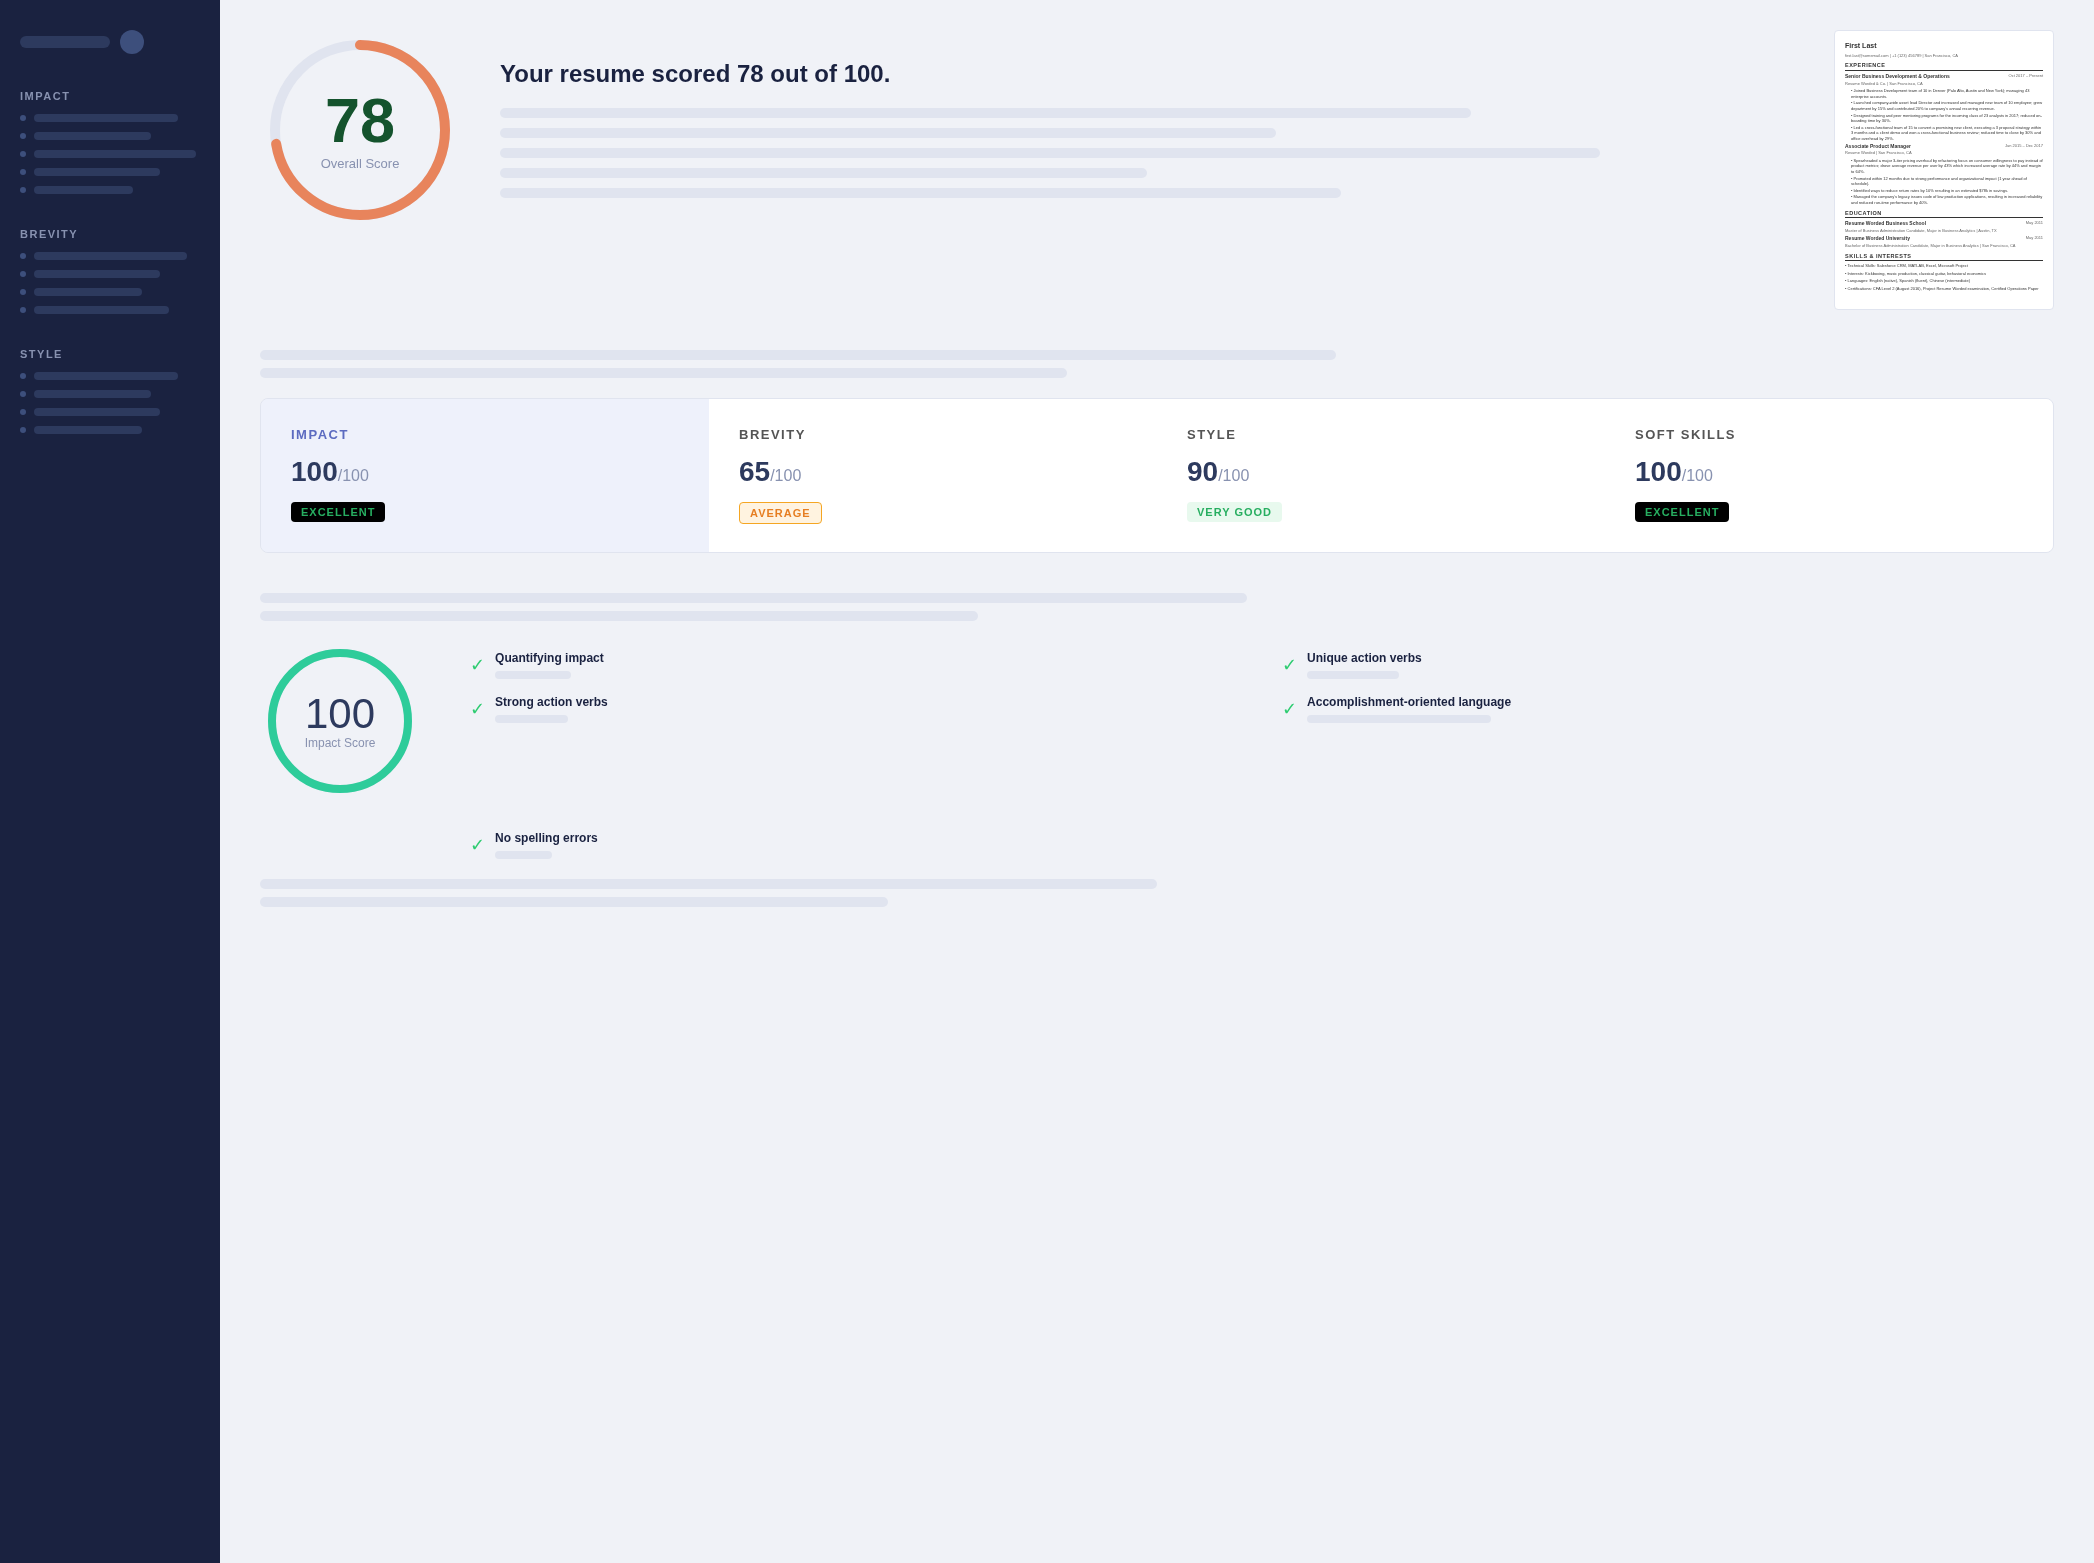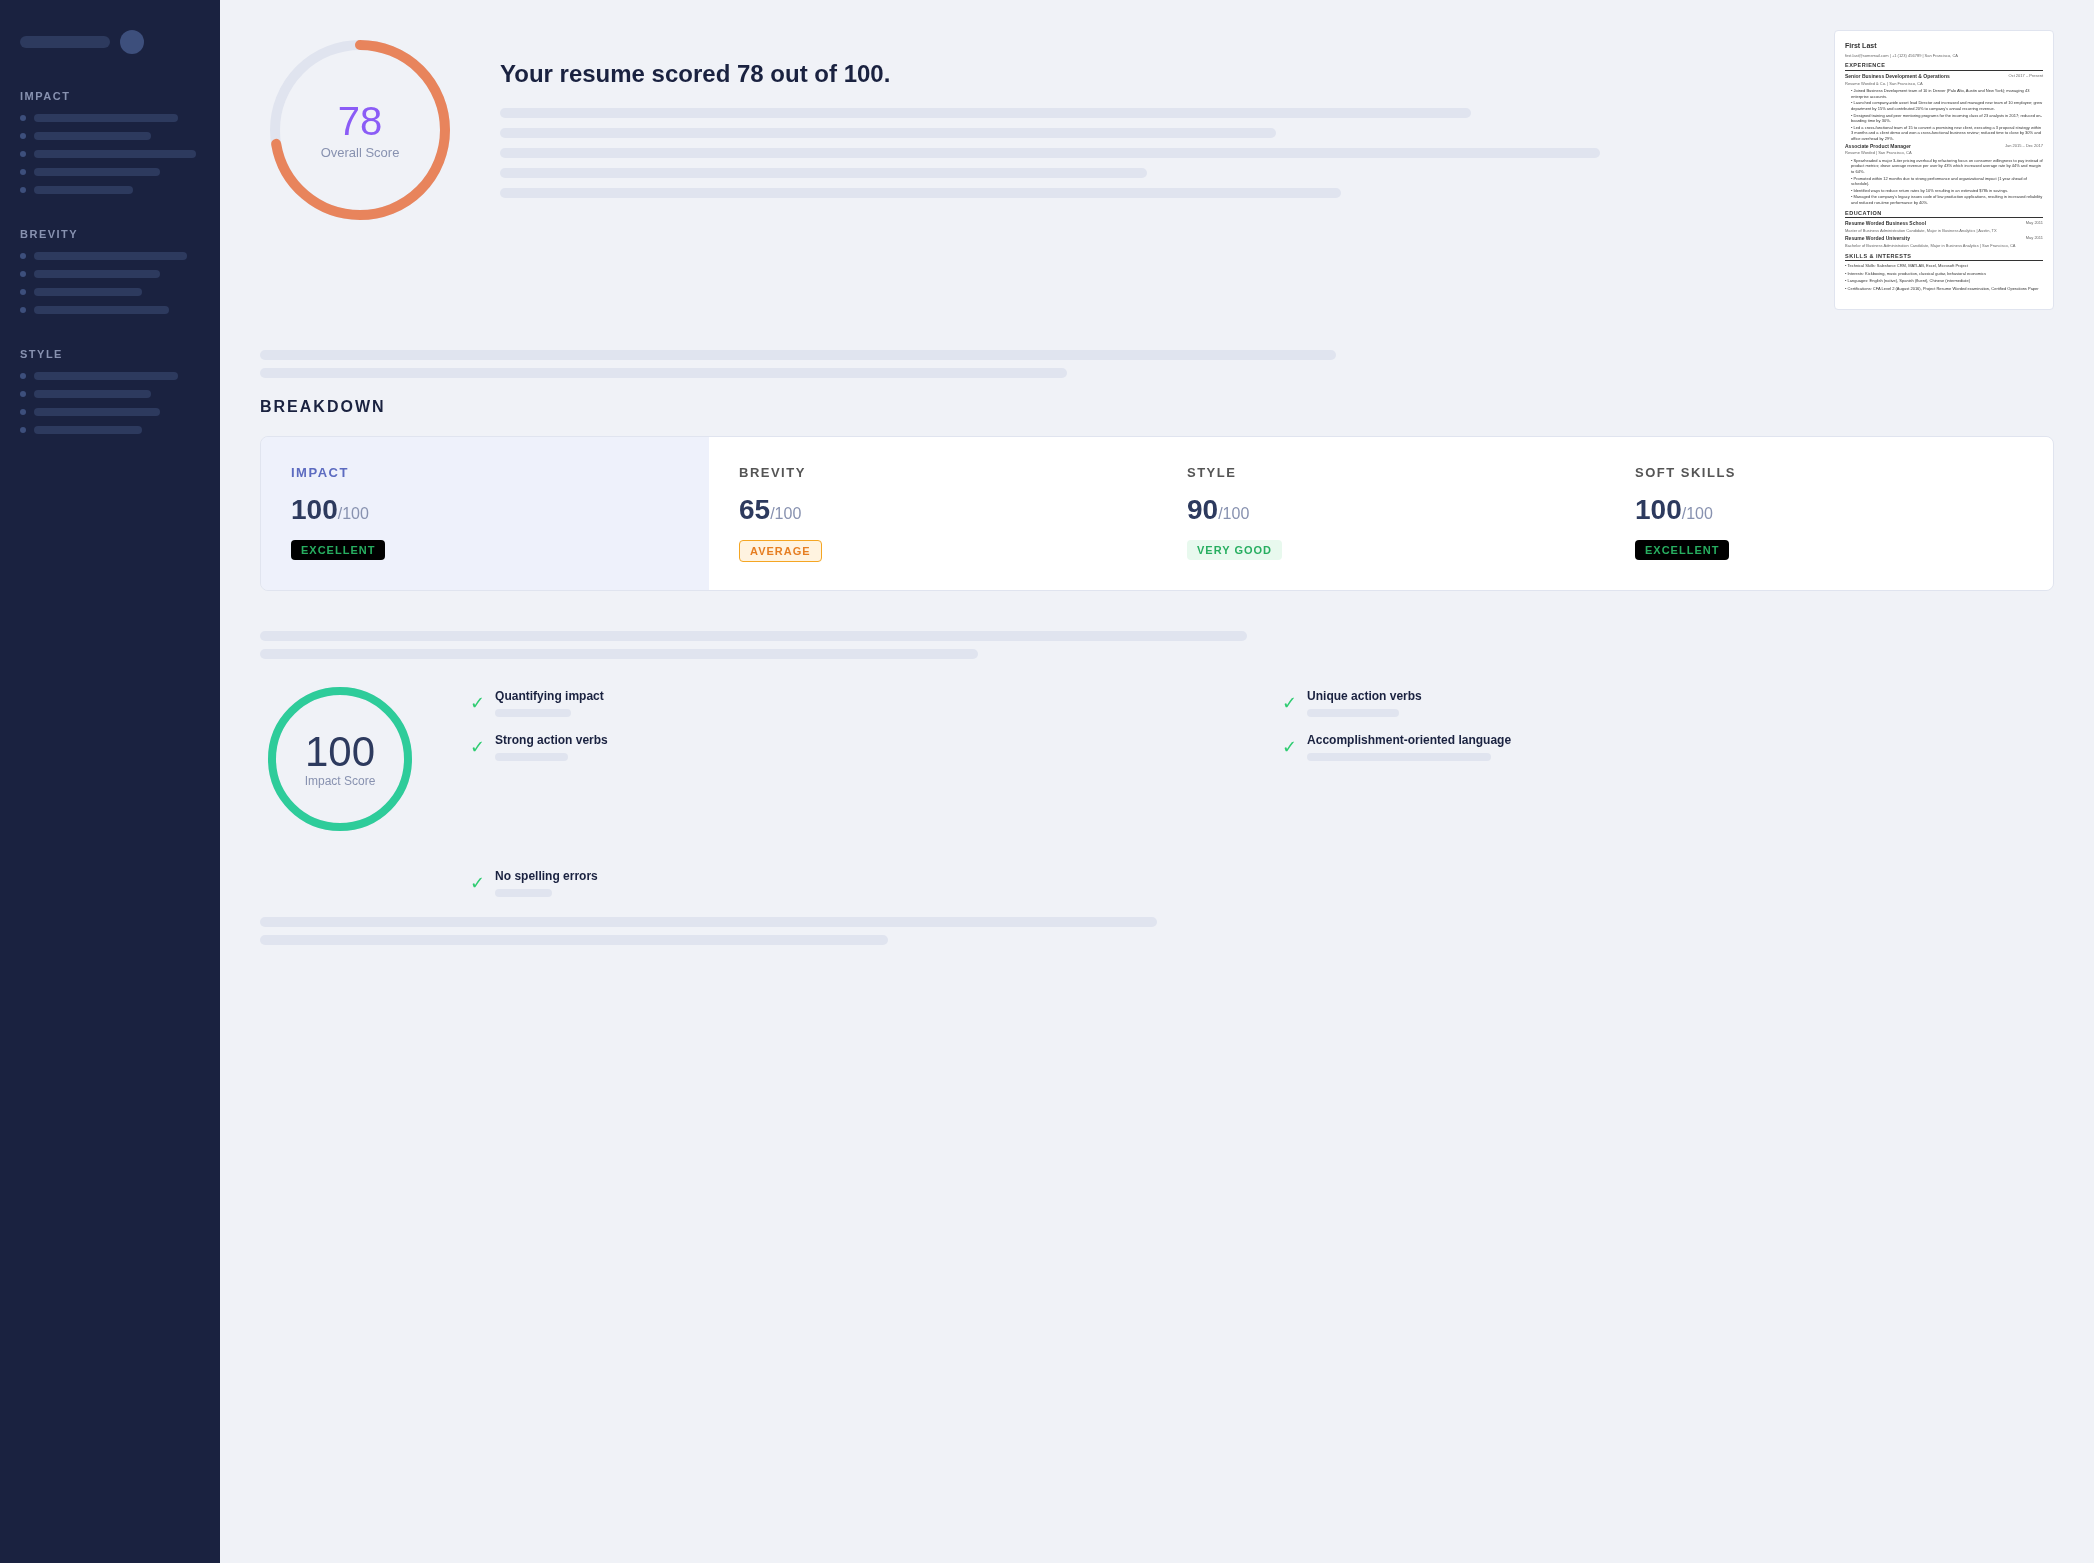--- a/index.html
+++ b/index.html
@@ -61,23 +61,23 @@
       height: 200px;
     }
     .score-text-overlay {
       position: absolute;
       top: 50%;
       left: 50%;
       transform: translate(-50%, -50%);
       text-align: center;
     }
     .score-number {
-      font-size: 40px;
-      font-weight: 400;
-      color: #8b5cf6;
+      font-size: 63px;
+      font-weight: 700;
+      color: #14532d;
       line-height: 1;
     }
     .score-label {
       font-size: 13px;
       color: #8892b0;
       margin-top: 4px;
     }
 
     .score-info {
       flex: 1;
@@ -386,21 +386,20 @@
         <div class="r-text">• Languages: English (native), Spanish (fluent), Chinese (intermediate)</div>
         <div class="r-text">• Certifications: CFA Level 2 (August 2016), Project Resume Worded examination, Certified Operations Paper</div>
 </div>
   </div>
 
   <div class="section-bars" id="section-bars-top">
       <div class="section-bar" style="width: 60%;"></div>
       <div class="section-bar" style="width: 45%;"></div>
     </div>
 
-  <div class="breakdown-title">BREAKDOWN</div>
 
   <div class="breakdown-table" id="breakdown-table">
       <div class="breakdown-col highlighted">
     <div class="breakdown-col-title impact">IMPACT</div>
     <div class="breakdown-score">100<span>/100</span></div>
     <span class="badge badge-excellent">EXCELLENT</span>
   </div>
       <div class="breakdown-col">
     <div class="breakdown-col-title brevity">BREVITY</div>
     <div class="breakdown-score">65<span>/100</span></div>

